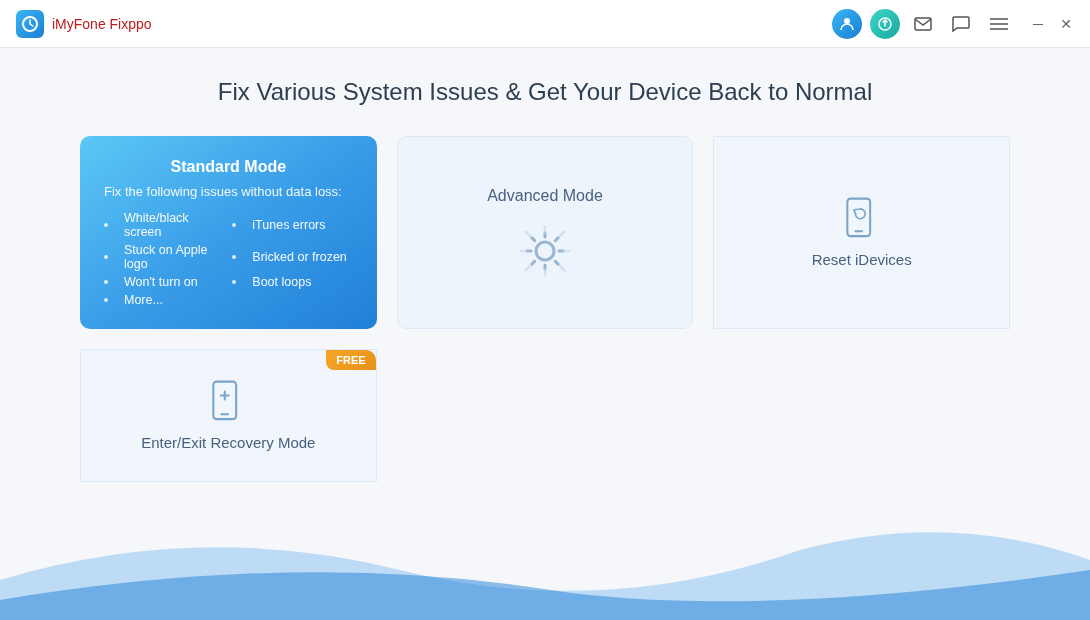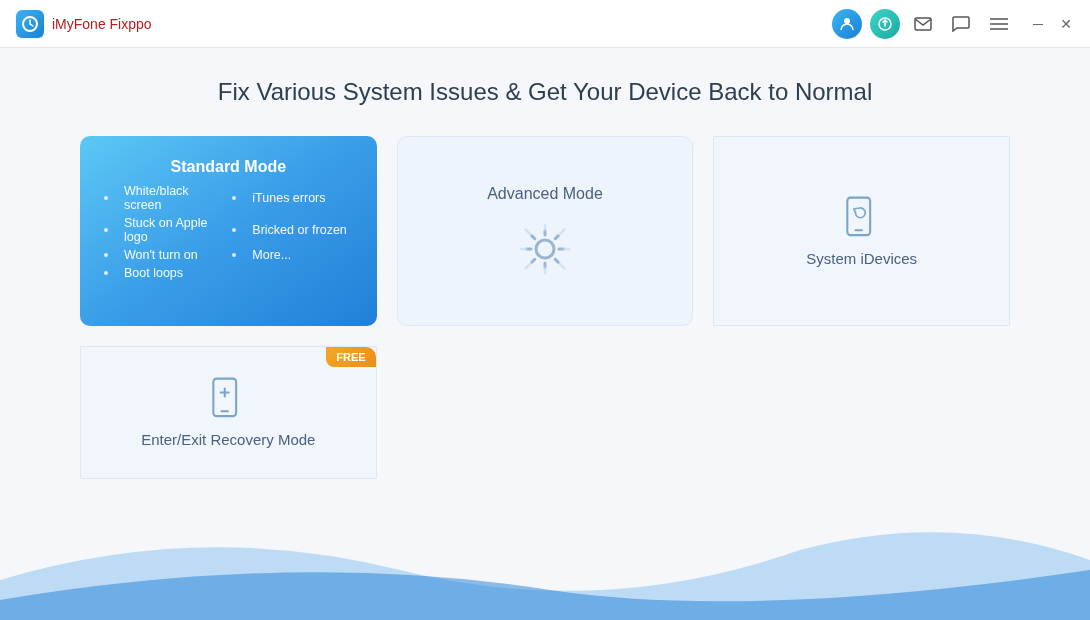--- a/index.html
+++ b/index.html
@@ -271,20 +271,21 @@
   </div>
 </div>
 
 <div class="main-content">
   <h1 class="page-heading">Fix Various System Issues &amp; Get Your Device Back to Normal</h1>
 
   <div class="cards-grid">
 
     <div class="card-standard">
       <div class="card-title">Standard Mode</div>
+      <div class="card-subtitle">Fix the following issues without data loss:</div>
       <div class="issues-grid">
         <div class="issue-item">
           <span class="issue-dot"></span>
           <span>White/black screen</span>
         </div>
         <div class="issue-item">
           <span class="issue-dot"></span>
           <span>iTunes errors</span>
         </div>
         <div class="issue-item">
@@ -294,46 +295,46 @@
         <div class="issue-item">
           <span class="issue-dot"></span>
           <span>Bricked or frozen</span>
         </div>
         <div class="issue-item">
           <span class="issue-dot"></span>
           <span>Won't turn on</span>
         </div>
         <div class="issue-item">
           <span class="issue-dot"></span>
+          <span>Boot loops</span>
+        </div>
+        <div class="issue-item">
+          <span class="issue-dot"></span>
           <span>More...</span>
-        </div>
-        <div class="issue-item">
-          <span class="issue-dot"></span>
-          <span>Boot loops</span>
         </div>
       </div>
     </div>
 
     <div class="card-advanced">
       <div class="card-title">Advanced Mode</div>
       <svg class="gear-icon-svg" viewBox="0 0 56 56" fill="none">
         <circle cx="28" cy="28" r="9" stroke="#9ab5d0" stroke-width="3"></circle>
         <path d="M28 10v4M28 42v4M10 28h4M42 28h4M14.93 14.93l2.83 2.83M38.24 38.24l2.83 2.83M14.93 41.07l2.83-2.83M38.24 17.76l2.83-2.83" stroke="#9ab5d0" stroke-width="3" stroke-linecap="round"></path>
         <path d="M28 4v6M28 46v6M4 28h6M46 28h6M8.69 8.69l4.24 4.24M43.07 43.07l4.24 4.24M8.69 47.31l4.24-4.24M43.07 12.93l4.24-4.24" stroke="#b8d0e8" stroke-width="2.5" stroke-linecap="round" opacity="0.5"></path>
       </svg>
     </div>
 
     <div class="card-bottom">
       <svg class="phone-icon-svg" viewBox="0 0 44 54" fill="none">
         <rect x="4" y="2" width="28" height="46" rx="4" stroke="#7aa5c8" stroke-width="2.5"></rect>
         <line x1="14" y1="42" x2="22" y2="42" stroke="#7aa5c8" stroke-width="2.5" stroke-linecap="round"></line>
         <path d="M18 15 a6 6 0 1 1 -4 5.2" stroke="#7aa5c8" stroke-width="2" stroke-linecap="round" fill="none"></path>
         <path d="M14 20l-2-4 4-1" stroke="#7aa5c8" stroke-width="2" stroke-linecap="round" stroke-linejoin="round" fill="none"></path>
       </svg>
-      <span class="card-label">System iDevices</span>
+      <span class="card-label">Reset iDevices</span>
     </div>
 
     <div class="card-bottom">
       <div class="free-badge">FREE</div>
       <svg class="phone-icon-svg" viewBox="0 0 44 54" fill="none">
         <rect x="4" y="2" width="28" height="46" rx="4" stroke="#7aa5c8" stroke-width="2.5"></rect>
         <line x1="14" y1="42" x2="22" y2="42" stroke="#7aa5c8" stroke-width="2.5" stroke-linecap="round"></line>
         <path d="M18 14v10M13 19h10" stroke="#7aa5c8" stroke-width="2.5" stroke-linecap="round"></path>
       </svg>
       <span class="card-label">Enter/Exit Recovery Mode</span>

